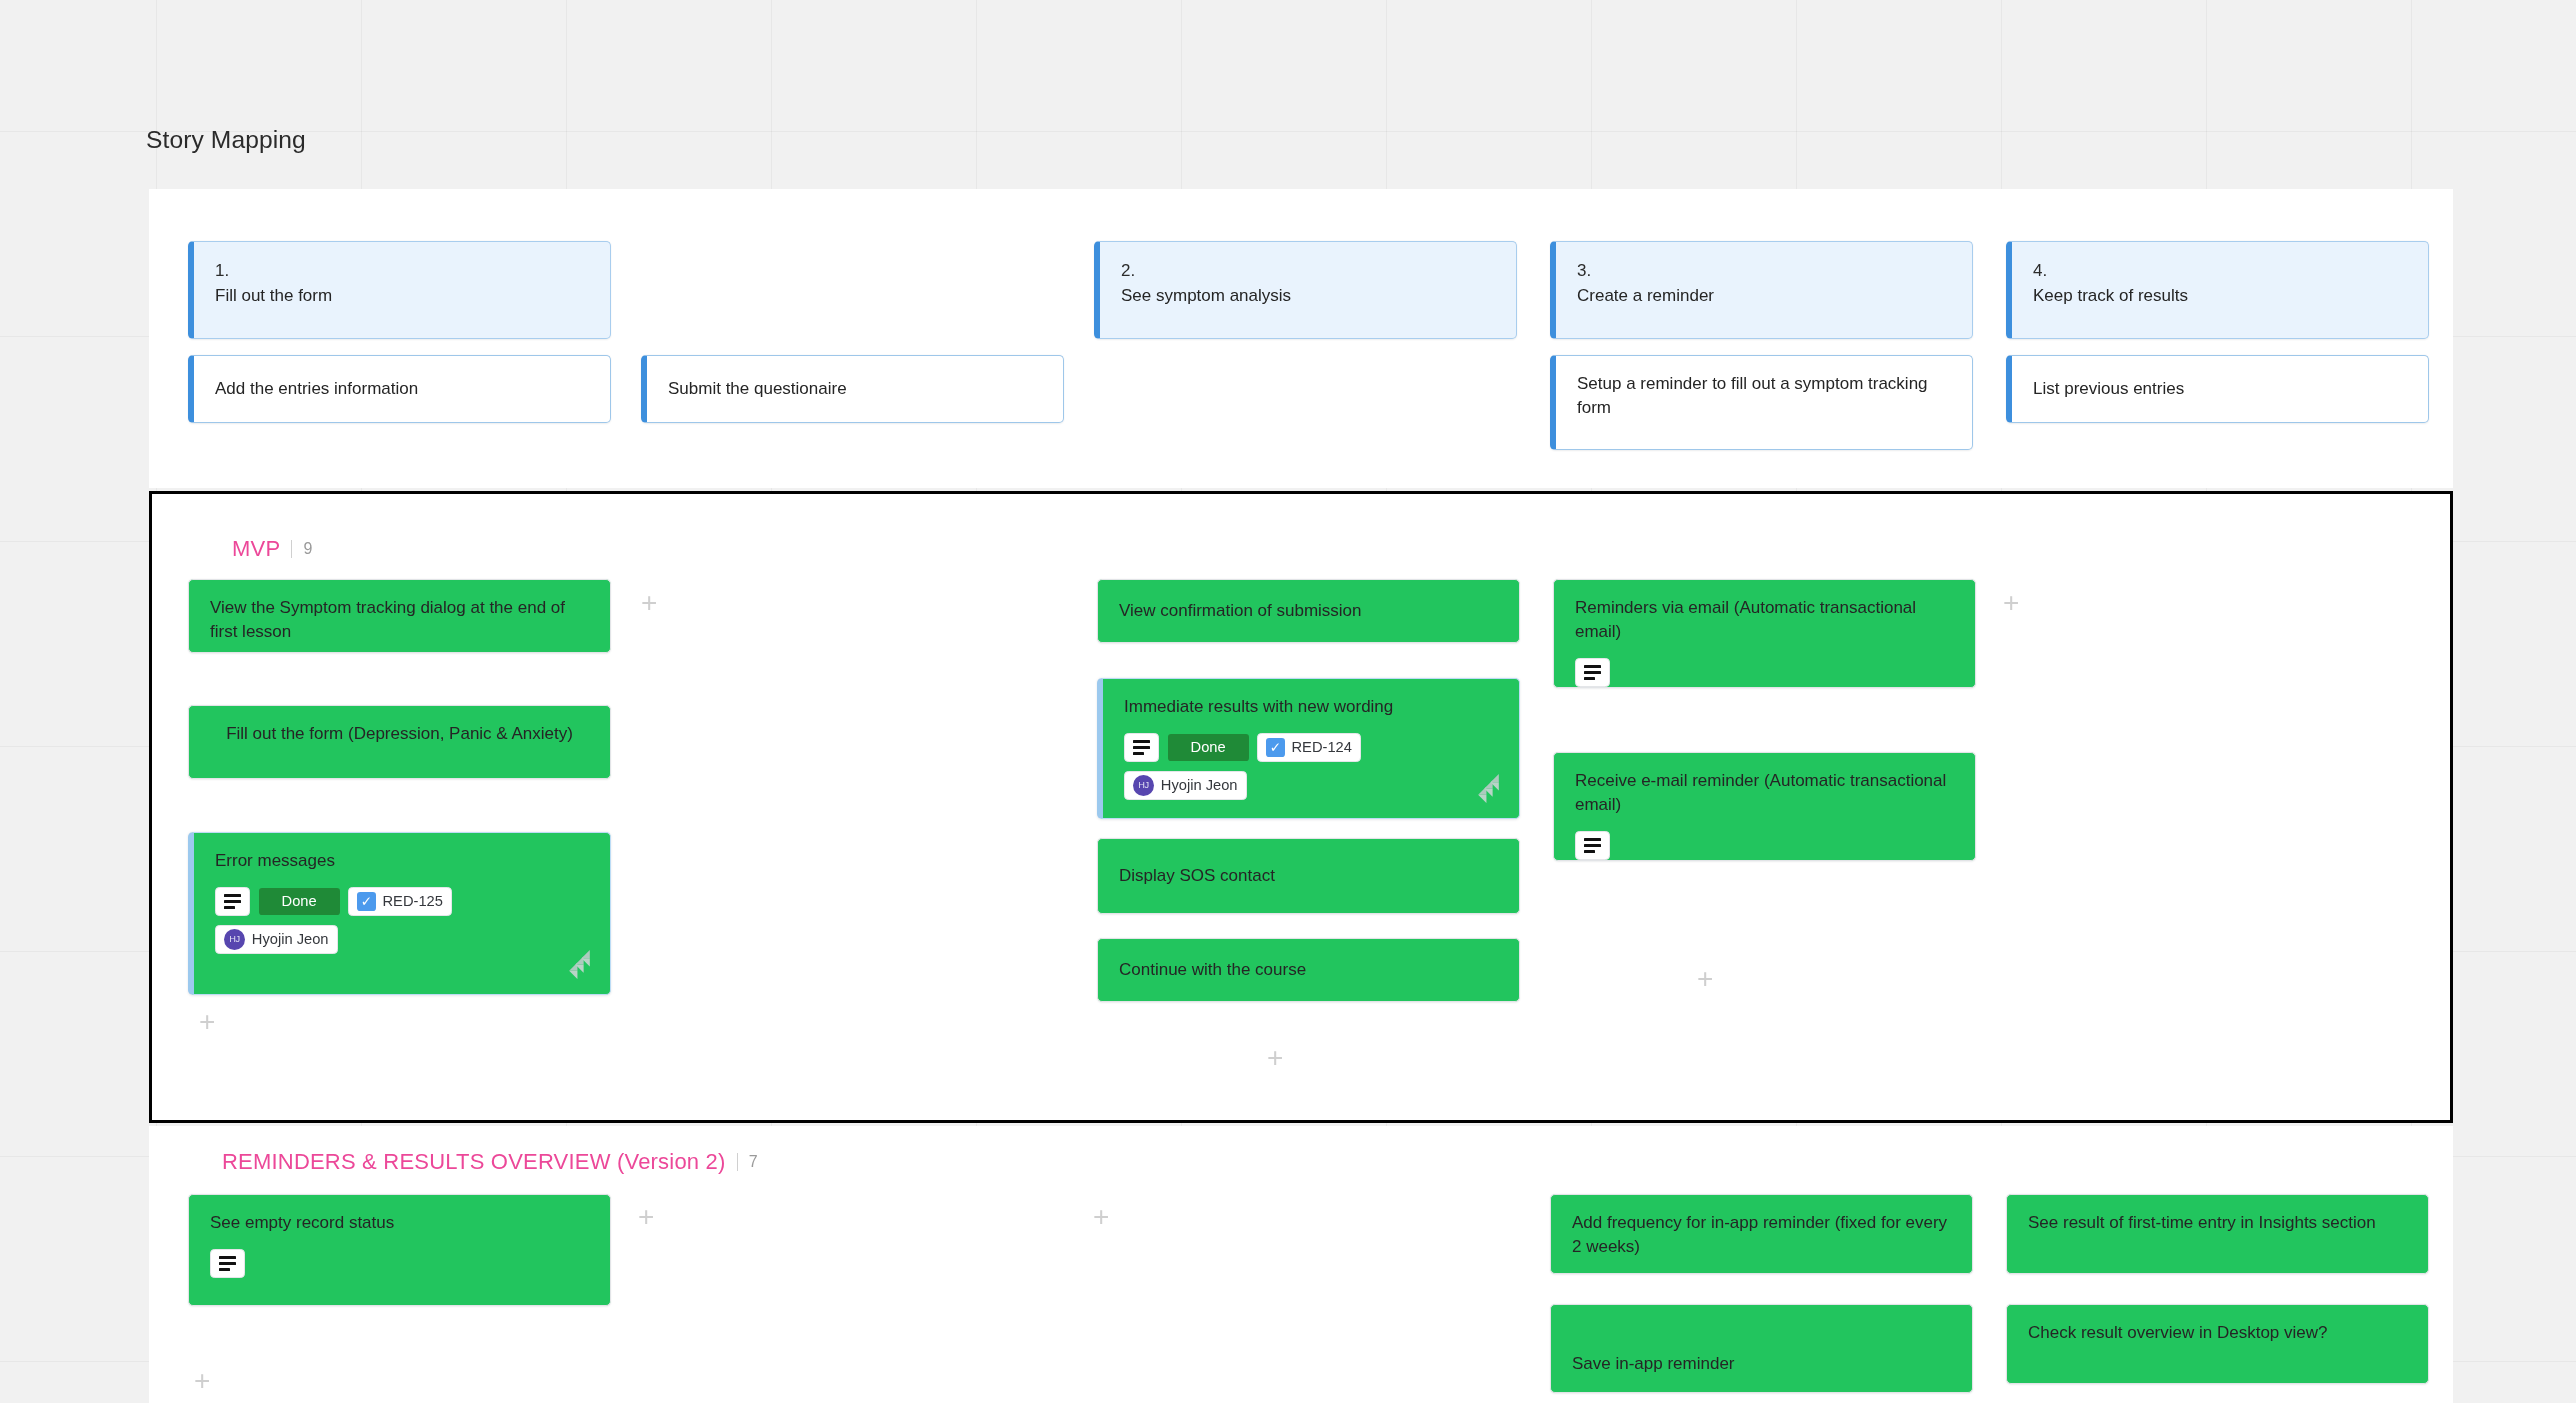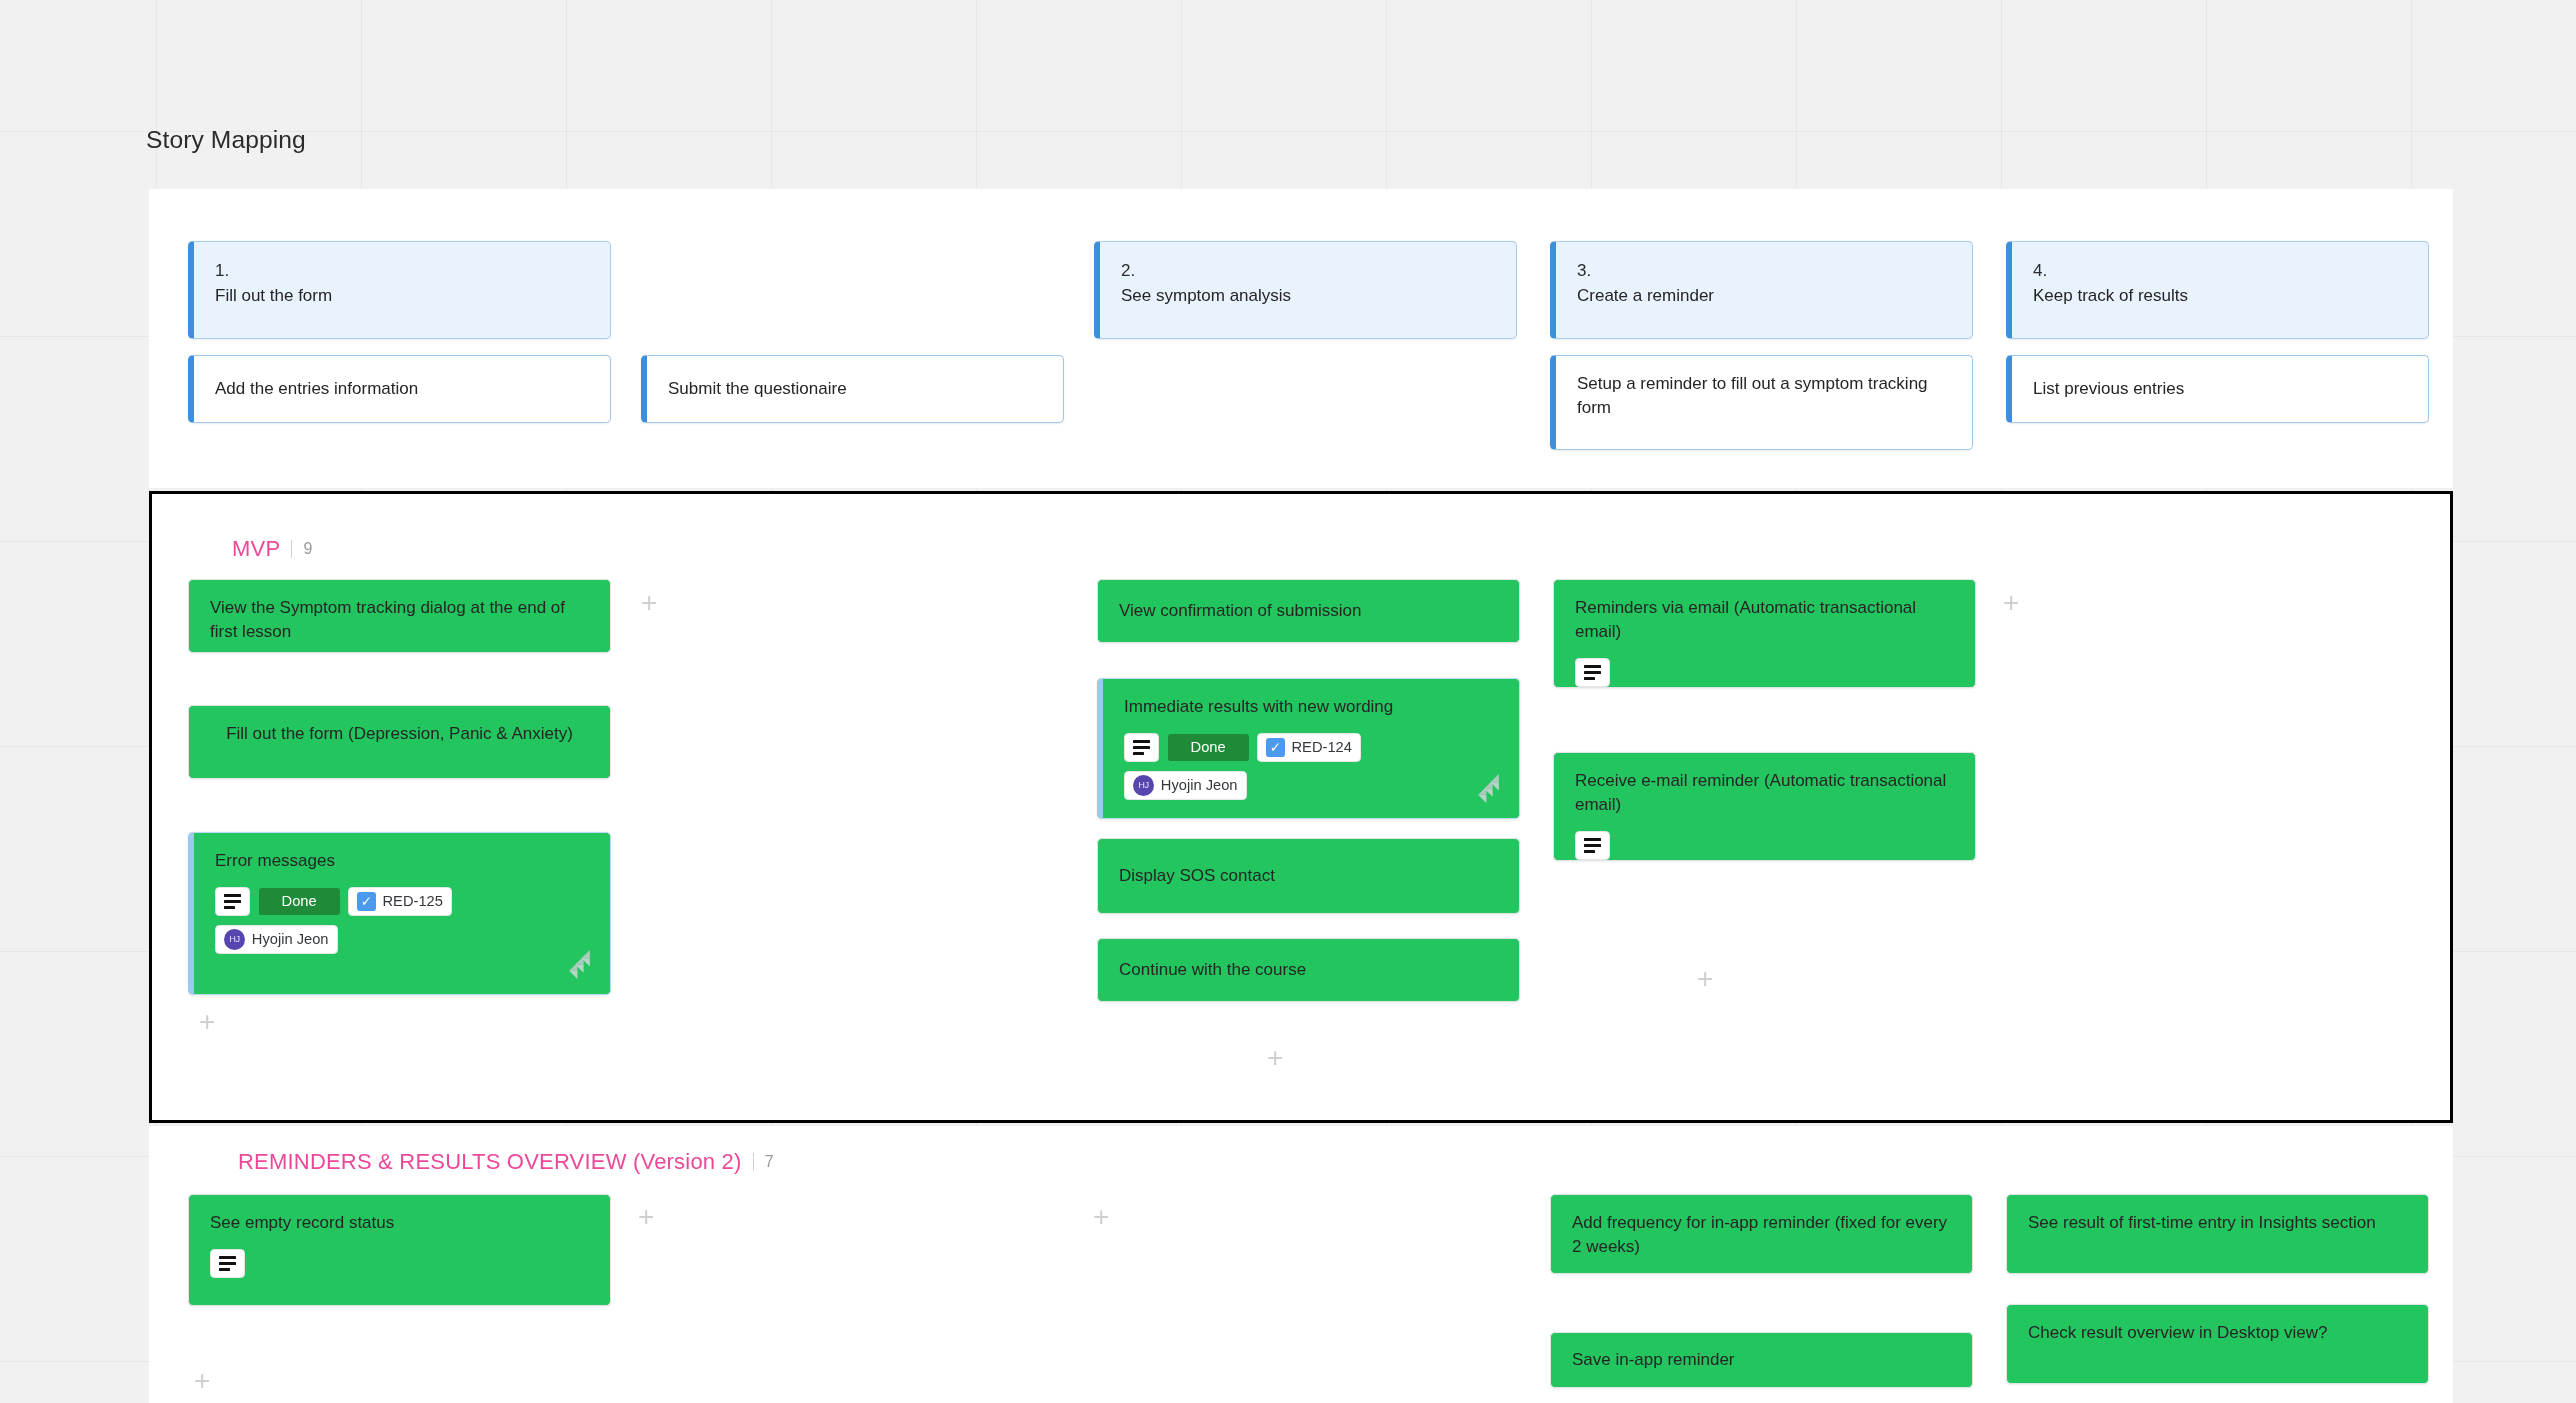--- a/index.html
+++ b/index.html
@@ -317,21 +317,21 @@
       </div>
     </div>
 
     <div class="plus" style="left:1847px; top:97px;">+</div>
     <div class="plus" style="left:1541px; top:473px;">+</div>
 
   </div>
 
   <div class="panel" id="panel-v2">
 
-    <div class="release-head" style="left:45px; top:23px;">
+    <div class="release-head" style="left:29px; top:23px;">
       <span class="release-name">REMINDERS &amp; RESULTS OVERVIEW (Version 2)</span>
       <span class="release-div"></span>
       <span class="release-count">7</span>
     </div>
 
     <div class="card" style="left:39px; top:68px; width:423px; height:112px;">
       <div class="card-title">See empty record status</div>
       <div class="meta-row">
         <span class="chip">
           <span class="desc-icon">
@@ -343,21 +343,21 @@
       </div>
     </div>
 
     <div class="plus" style="left:485px; top:79px;">+</div>
     <div class="plus" style="left:940px; top:79px;">+</div>
 
     <div class="card" style="left:1401px; top:68px; width:423px; height:80px;">
       <div class="card-title">Add frequency for in-app reminder (fixed for every 2 weeks)</div>
     </div>
 
-    <div class="card" style="left:1401px; top:178px; width:423px; height:56px; display:flex; align-items:center;margin-top:28px;">
+    <div class="card" style="left:1401px; top:178px; width:423px; height:89px; display:flex; align-items:flex-end;">
       <div class="card-title">Save in-app reminder</div>
     </div>
 
     <div class="card" style="left:1857px; top:68px; width:423px; height:80px;">
       <div class="card-title">See result of first-time entry in Insights section</div>
     </div>
 
     <div class="card" style="left:1857px; top:178px; width:423px; height:80px;">
       <div class="card-title">Check result overview in Desktop view?</div>
     </div>

